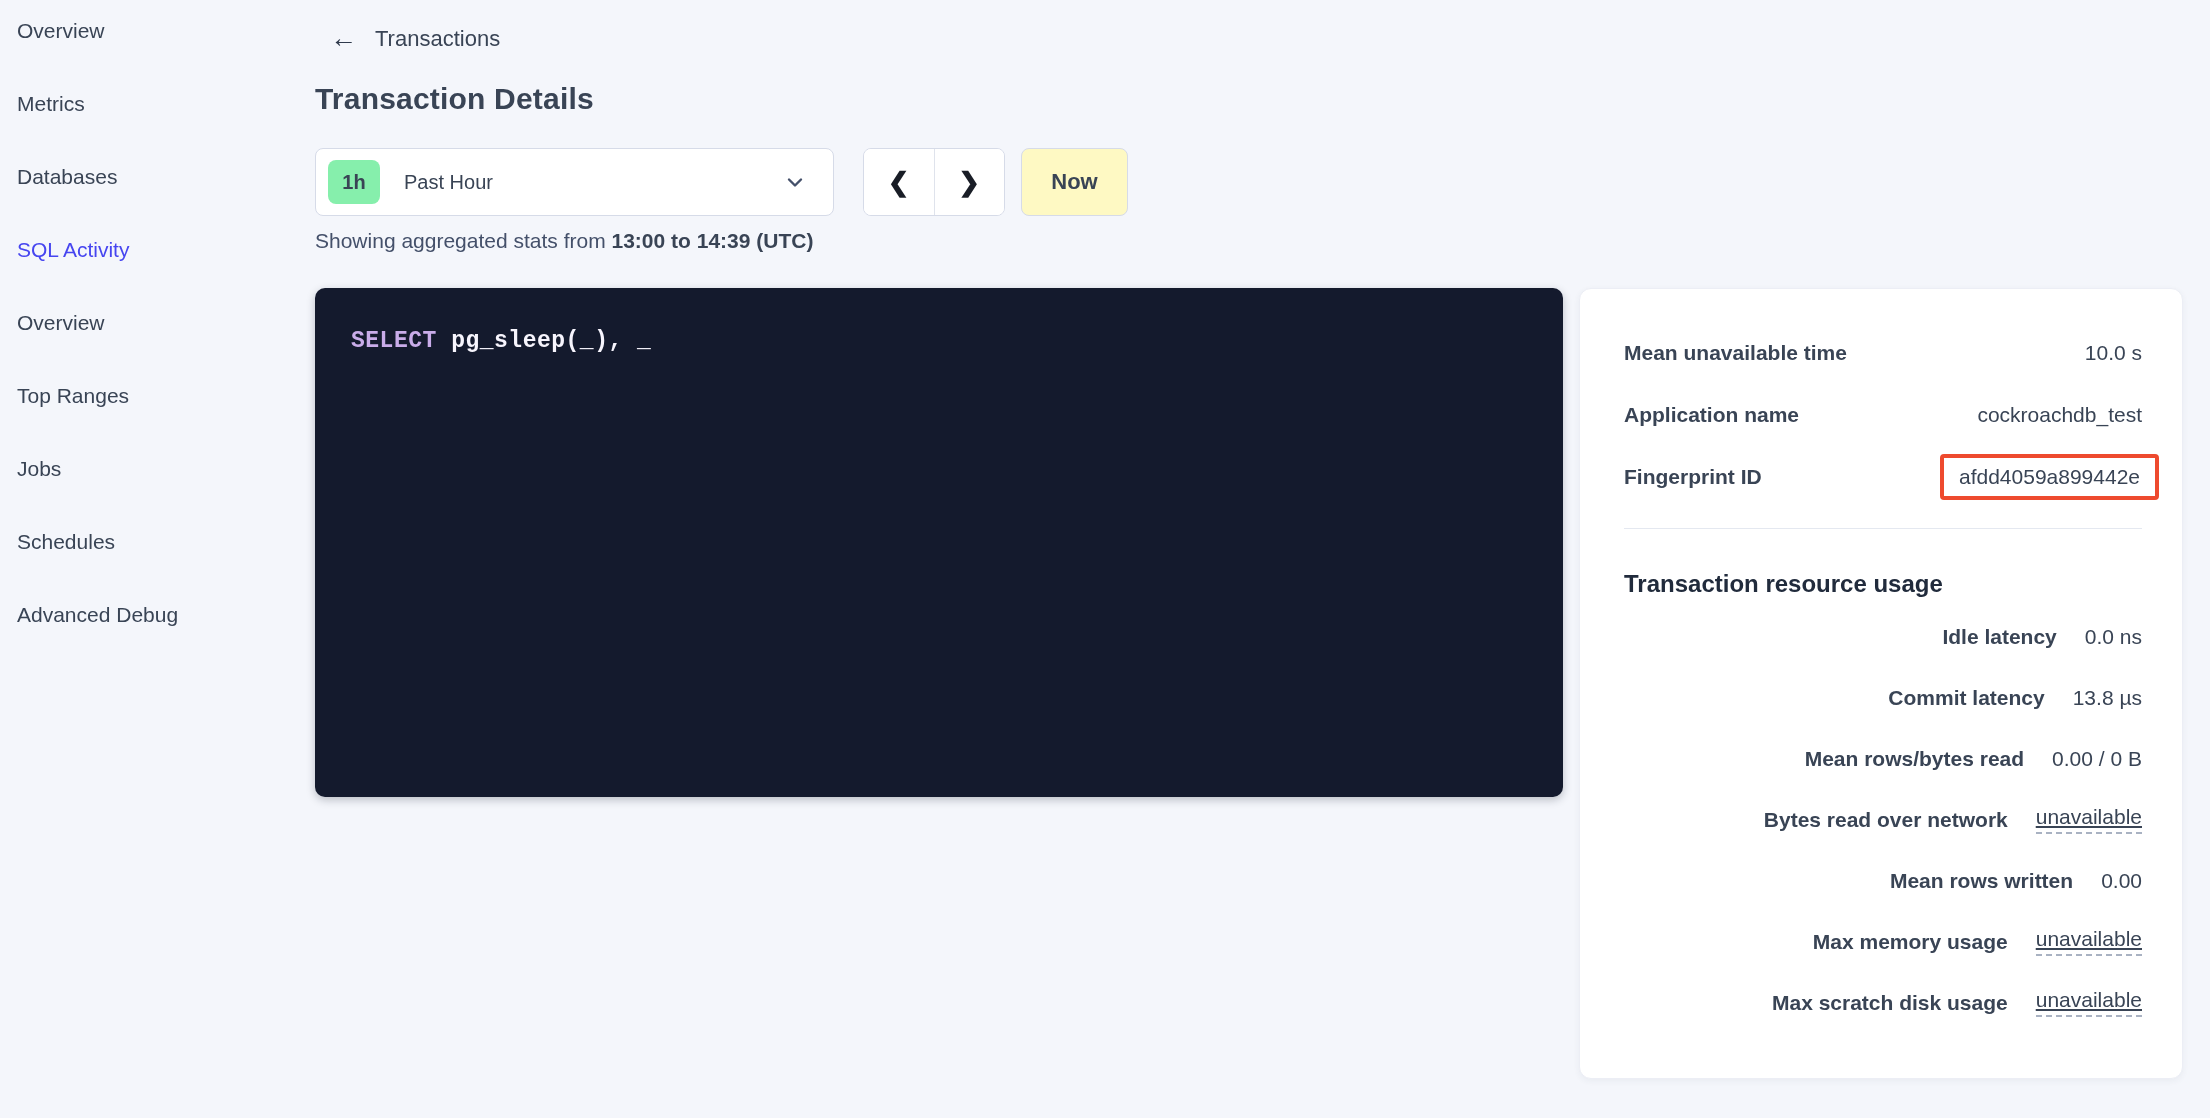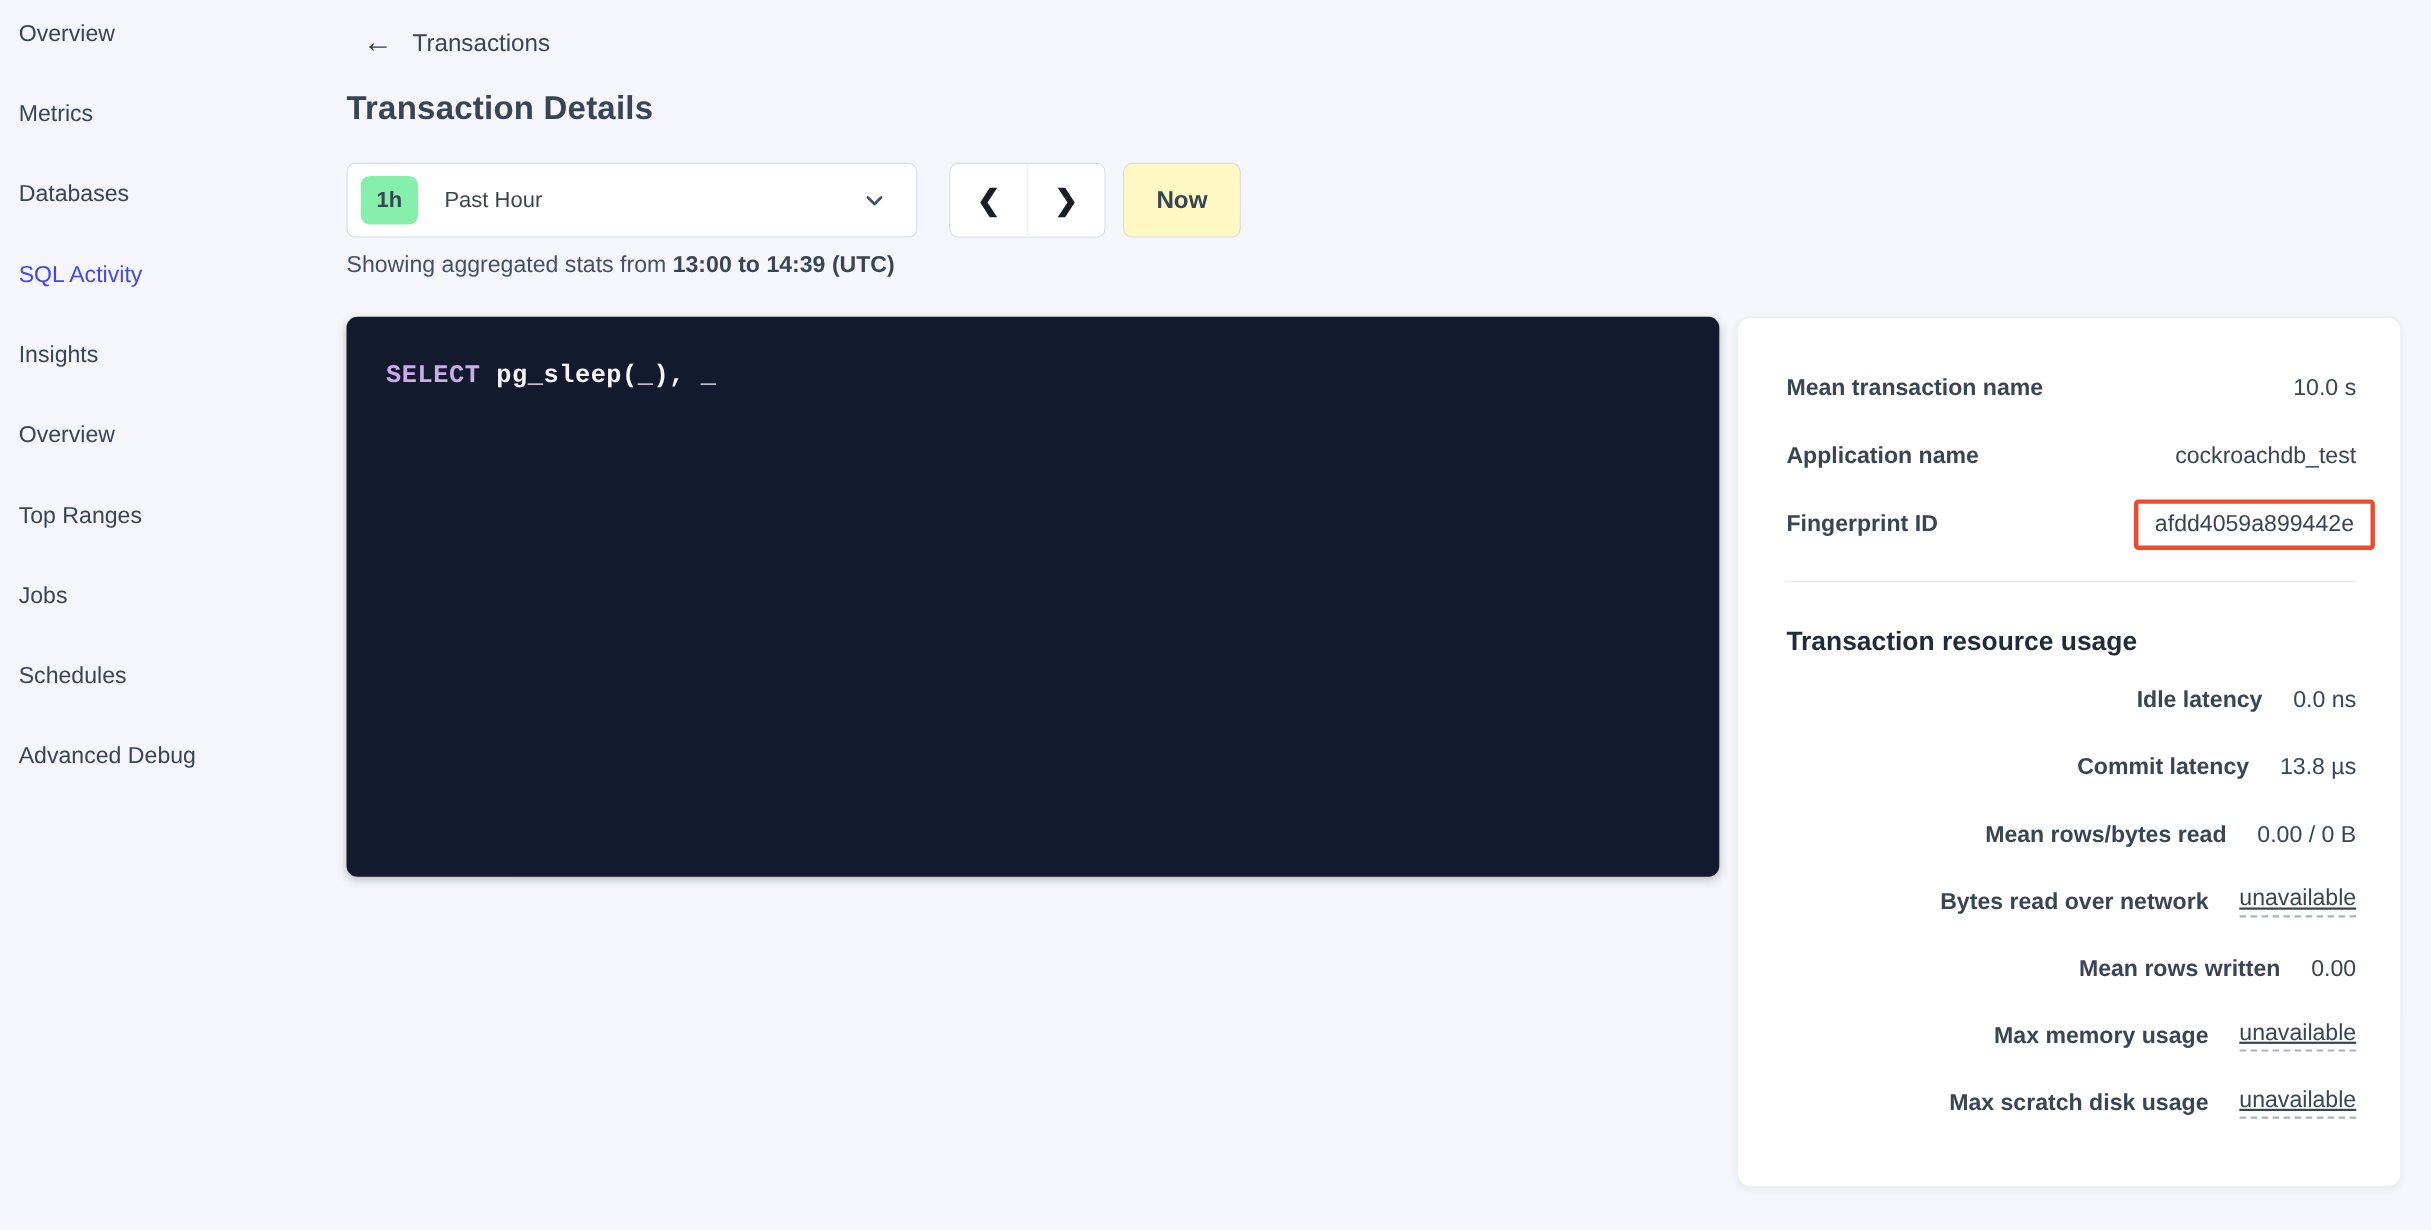--- a/index.html
+++ b/index.html
@@ -141,21 +141,20 @@
   }
 </style>
 </head>
 <body>
 
 <nav class="sidebar">
   <div class="side-item">Overview</div>
   <div class="side-item">Metrics</div>
   <div class="side-item">Databases</div>
   <div class="side-item active">SQL Activity</div>
-  <div class="side-item">Insights</div>
   <div class="side-item">Overview</div>
   <div class="side-item">Top Ranges</div>
   <div class="side-item">Jobs</div>
   <div class="side-item">Schedules</div>
   <div class="side-item">Advanced Debug</div>
 </nav>
 
 <div class="breadcrumb">
   <span class="arrow">←</span>
   <span>Transactions</span>
@@ -186,21 +185,21 @@
 </div>
 
 <div class="codebox">
   <code><span class="kw">SELECT</span><span> pg_sleep(_), _</span></code>
 </div>
 
 <aside class="card">
 
   <div class="summary-rows">
     <div class="drow">
-      <span class="dlabel">Mean transaction name</span>
+      <span class="dlabel">Mean unavailable time</span>
       <span class="dvalue">10.0 s</span>
     </div>
     <div class="drow">
       <span class="dlabel">Application name</span>
       <span class="dvalue">cockroachdb_test</span>
     </div>
     <div class="drow">
       <span class="dlabel">Fingerprint ID</span>
       <span class="dvalue hl-box"><span>afdd4059a899442e</span></span>
     </div>

